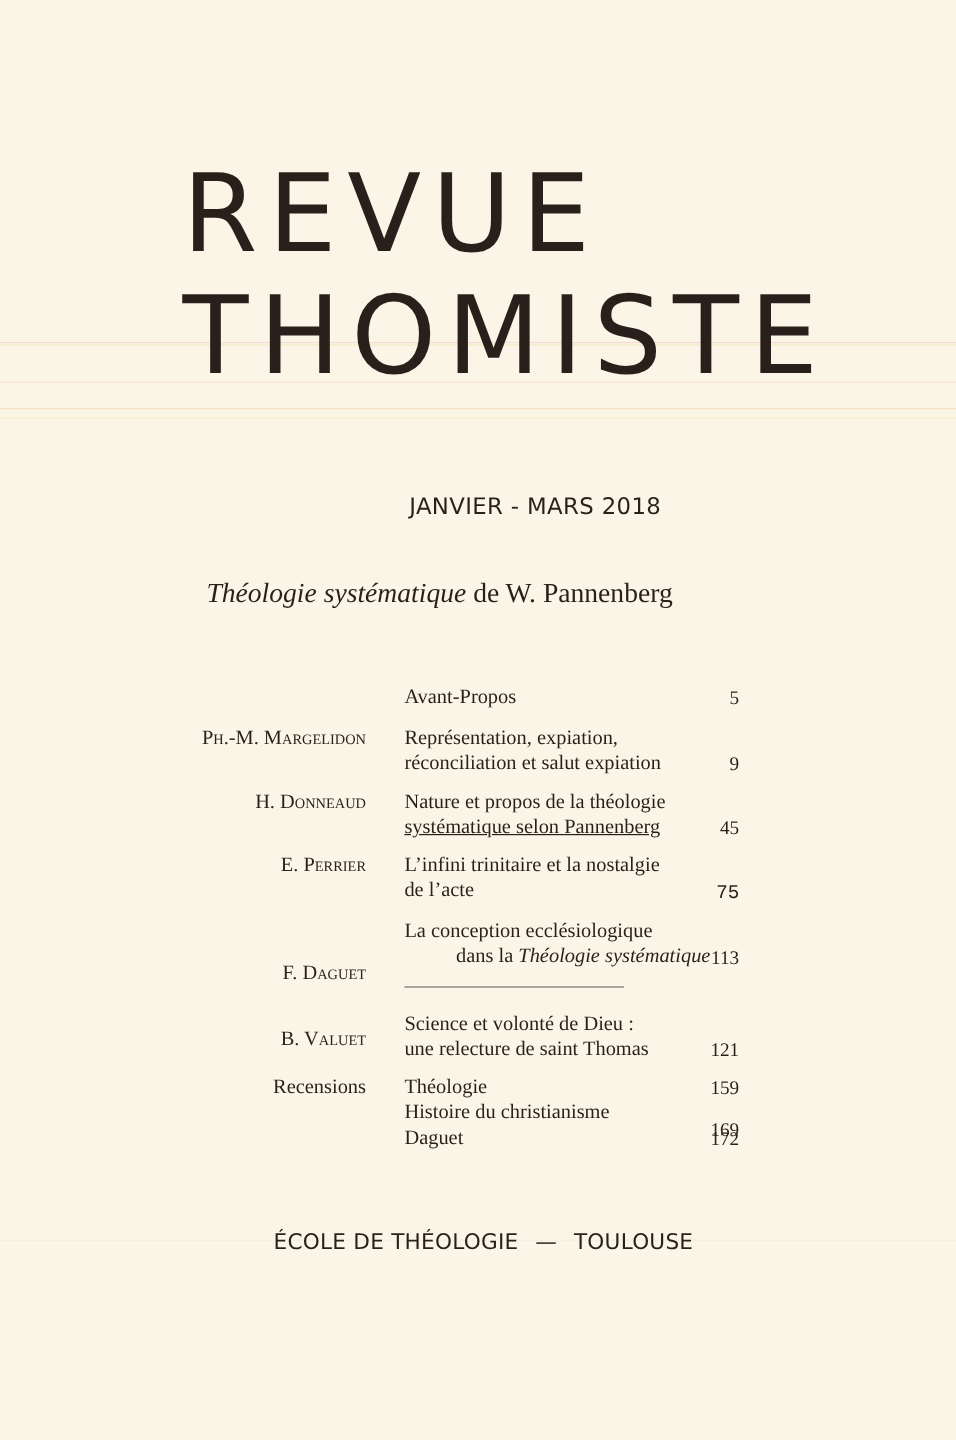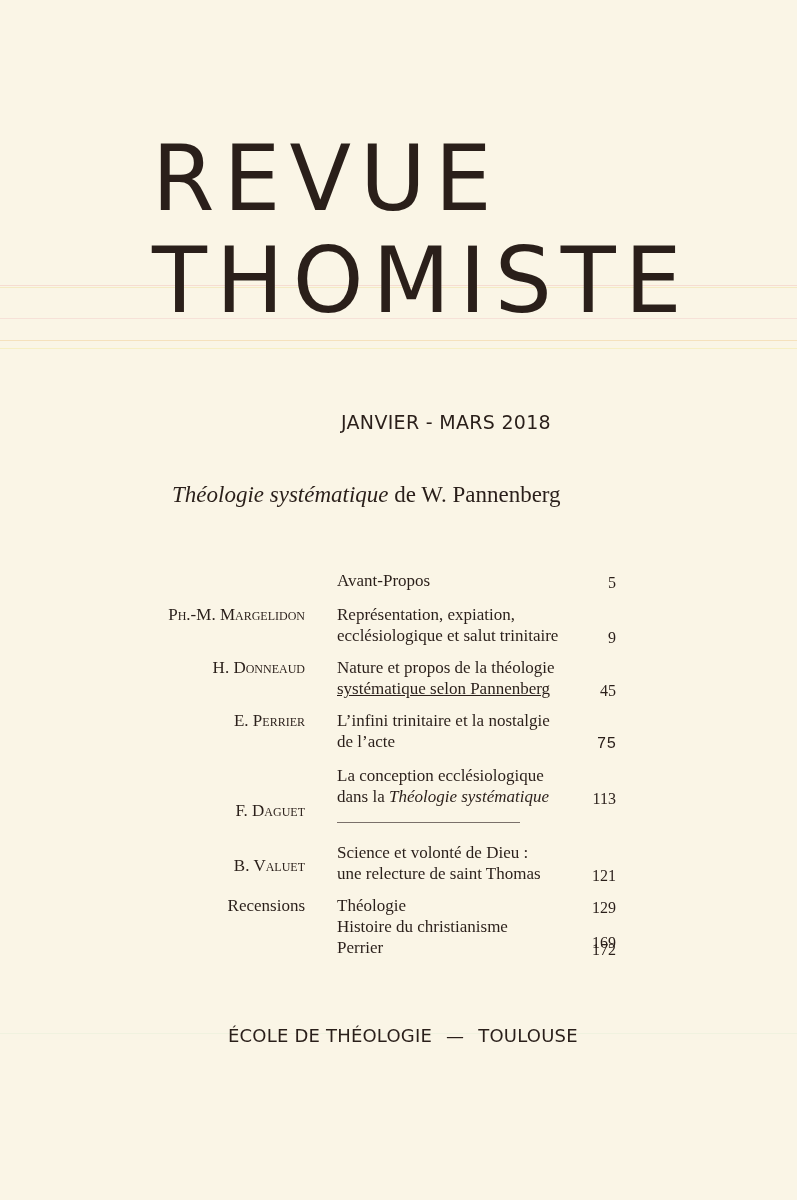--- a/index.html
+++ b/index.html
@@ -58,60 +58,60 @@
 <div class="toc">
 
   <div class="row" style="top:570px;">
     <span class="art" style="top:0;">Avant-Propos</span>
     <span class="page" style="top:2px;">5</span>
   </div>
 
   <div class="row" style="top:604px;">
     <span class="author" style="top:0;">Ph.-M. Margelidon</span>
     <span class="art" style="top:0;">Représentation, expiation,</span>
-    <span class="art" style="top:21px;">ecclésiologique et salut trinitaire</span>
+    <span class="art" style="top:21px;">réconciliation et salut expiation</span>
     <span class="page" style="top:23px;">9</span>
   </div>
 
   <div class="row" style="top:657px;">
     <span class="author" style="top:0;">H. Donneaud</span>
     <span class="art" style="top:0;">Nature et propos de la théologie</span>
     <span class="art" style="top:21px;text-decoration:underline;">systématique selon Pannenberg</span>
     <span class="page" style="top:23px;">45</span>
   </div>
 
   <div class="row" style="top:710px;">
     <span class="author" style="top:0;">E. Perrier</span>
     <span class="art" style="top:0;">L’infini trinitaire et la nostalgie</span>
     <span class="art" style="top:21px;">de l’acte</span>
     <span class="page" style="top:23px;font-family:Liberation Mono, monospace;">75</span>
   </div>
 
   <div class="row" style="top:765px;">
     <span class="author" style="top:0;margin-top:35px;">F. Daguet</span>
     <span class="art" style="top:0;">La conception ecclésiologique</span>
-    <span class="art" style="top:21px;"><span>dans la </span><span class="it">Théologie systématique</span></span>
+    <span class="art" style="top:21px;margin-left:43px;"><span>dans la </span><span class="it">Théologie systématique</span></span>
     <span class="page" style="top:23px;">113</span>
   </div>
 
   <div class="rule"></div>
 
   <div class="row" style="top:842px;">
     <span class="author" style="top:0;margin-top:13px;">B. Valuet</span>
     <span class="art" style="top:0;">Science et volonté de Dieu :</span>
     <span class="art" style="top:21px;">une relecture de saint Thomas</span>
     <span class="page" style="top:23px;">121</span>
   </div>
 
   <div class="row" style="top:895px;">
     <span class="author plain" style="top:0;">Recensions</span>
     <span class="art" style="top:0;">Théologie</span>
-    <span class="page" style="top:2px;">129</span>
+    <span class="page" style="top:2px;">159</span>
     <span class="art" style="top:21px;">Histoire du christianisme</span>
     <span class="page" style="top:37px;font-family:Liberation Serif, serif;">169</span>
-    <span class="art" style="top:42px;">Perrier</span>
+    <span class="art" style="top:42px;">Daguet</span>
     <span class="page" style="top:44px;">172</span>
   </div>
 </div>
 
 <div class="footer">
   <span>ÉCOLE DE THÉOLOGIE</span><span class="dash">—</span><span>TOULOUSE</span>
 </div>
 
 </body></html>

